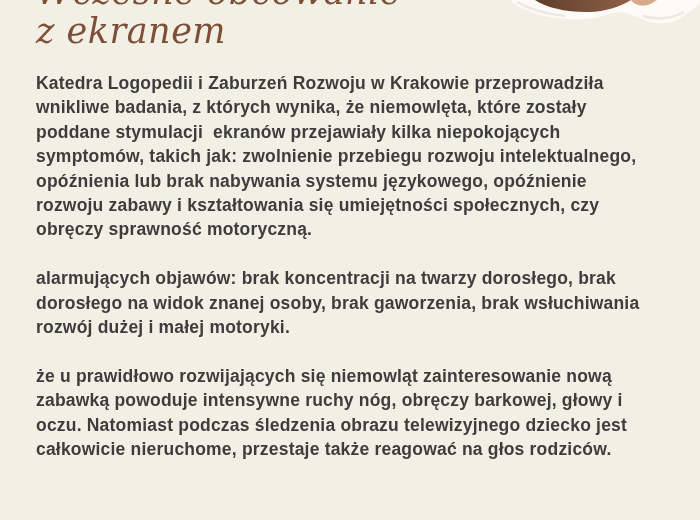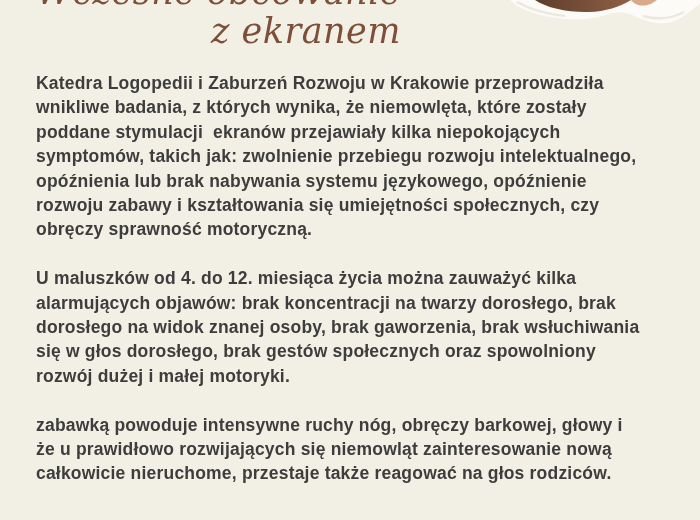--- a/index.html
+++ b/index.html
@@ -21,21 +21,21 @@
     top: -27px;
     font-family: "DejaVu Serif", serif;
     font-style: italic;
     font-weight: 500;
     font-size: 35px;
     line-height: 39px;
     letter-spacing: 0.5px;
     color: #7d4e38;
     white-space: nowrap;
   }
-  .heading .t-line { display: block; text-align: right; }
+  .heading .t-line { display: block; }
   .article {
     position: absolute;
     left: 36px;
     top: 71px;
     width: 648px;
     font-size: 17.5px;
     line-height: 24.4px;
     letter-spacing: 0.2px;
     color: #3d3d3d;
   }
@@ -76,26 +76,25 @@
       <p class="para">
         <span class="line">Katedra Logopedii i Zaburzeń Rozwoju w Krakowie przeprowadziła</span>
         <span class="line">wnikliwe badania, z których wynika, że niemowlęta, które zostały</span>
         <span class="line">poddane stymulacji  ekranów przejawiały kilka niepokojących</span>
         <span class="line">symptomów, takich jak: zwolnienie przebiegu rozwoju intelektualnego,</span>
         <span class="line">opóźnienia lub brak nabywania systemu językowego, opóźnienie</span>
         <span class="line">rozwoju zabawy i kształtowania się umiejętności społecznych, czy</span>
         <span class="line">obręczy sprawność motoryczną.</span>
       </p>
       <p class="para">
-        <span class="line">U maluszków od 4. do 12. miesiąca życia można zauważyć kilka</span>
         <span class="line">alarmujących objawów: brak koncentracji na twarzy dorosłego, brak</span>
         <span class="line">dorosłego na widok znanej osoby, brak gaworzenia, brak wsłuchiwania</span>
-        <span class="line">się w głos dorosłego, brak gestów społecznych oraz spowolniony</span>
         <span class="line">rozwój dużej i małej motoryki.</span>
       </p>
       <p class="para">
+        <span class="line">że u prawidłowo rozwijających się niemowląt zainteresowanie nową</span>
         <span class="line">zabawką powoduje intensywne ruchy nóg, obręczy barkowej, głowy i</span>
-        <span class="line">że u prawidłowo rozwijających się niemowląt zainteresowanie nową</span>
+        <span class="line">oczu. Natomiast podczas śledzenia obrazu telewizyjnego dziecko jest</span>
         <span class="line">całkowicie nieruchome, przestaje także reagować na głos rodziców.</span>
       </p>
     </div>
 
 </div>
 
 </body></html>

